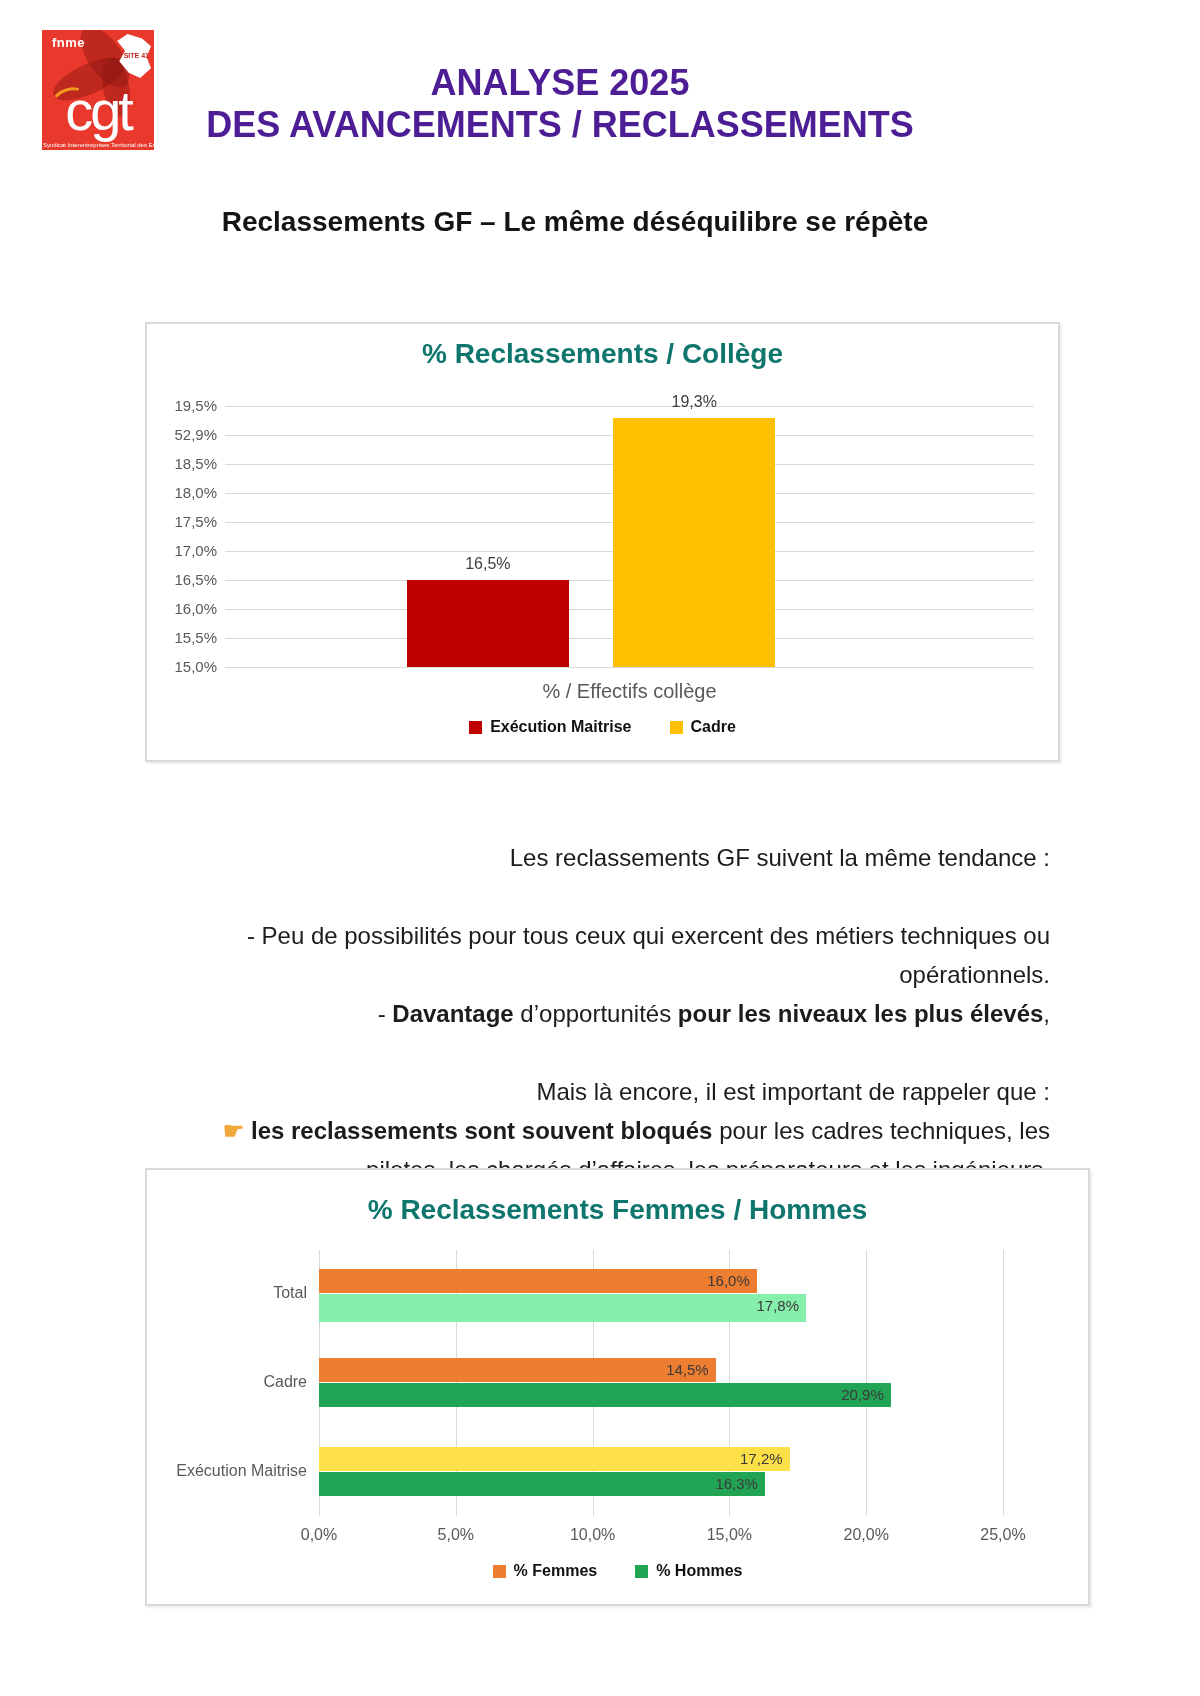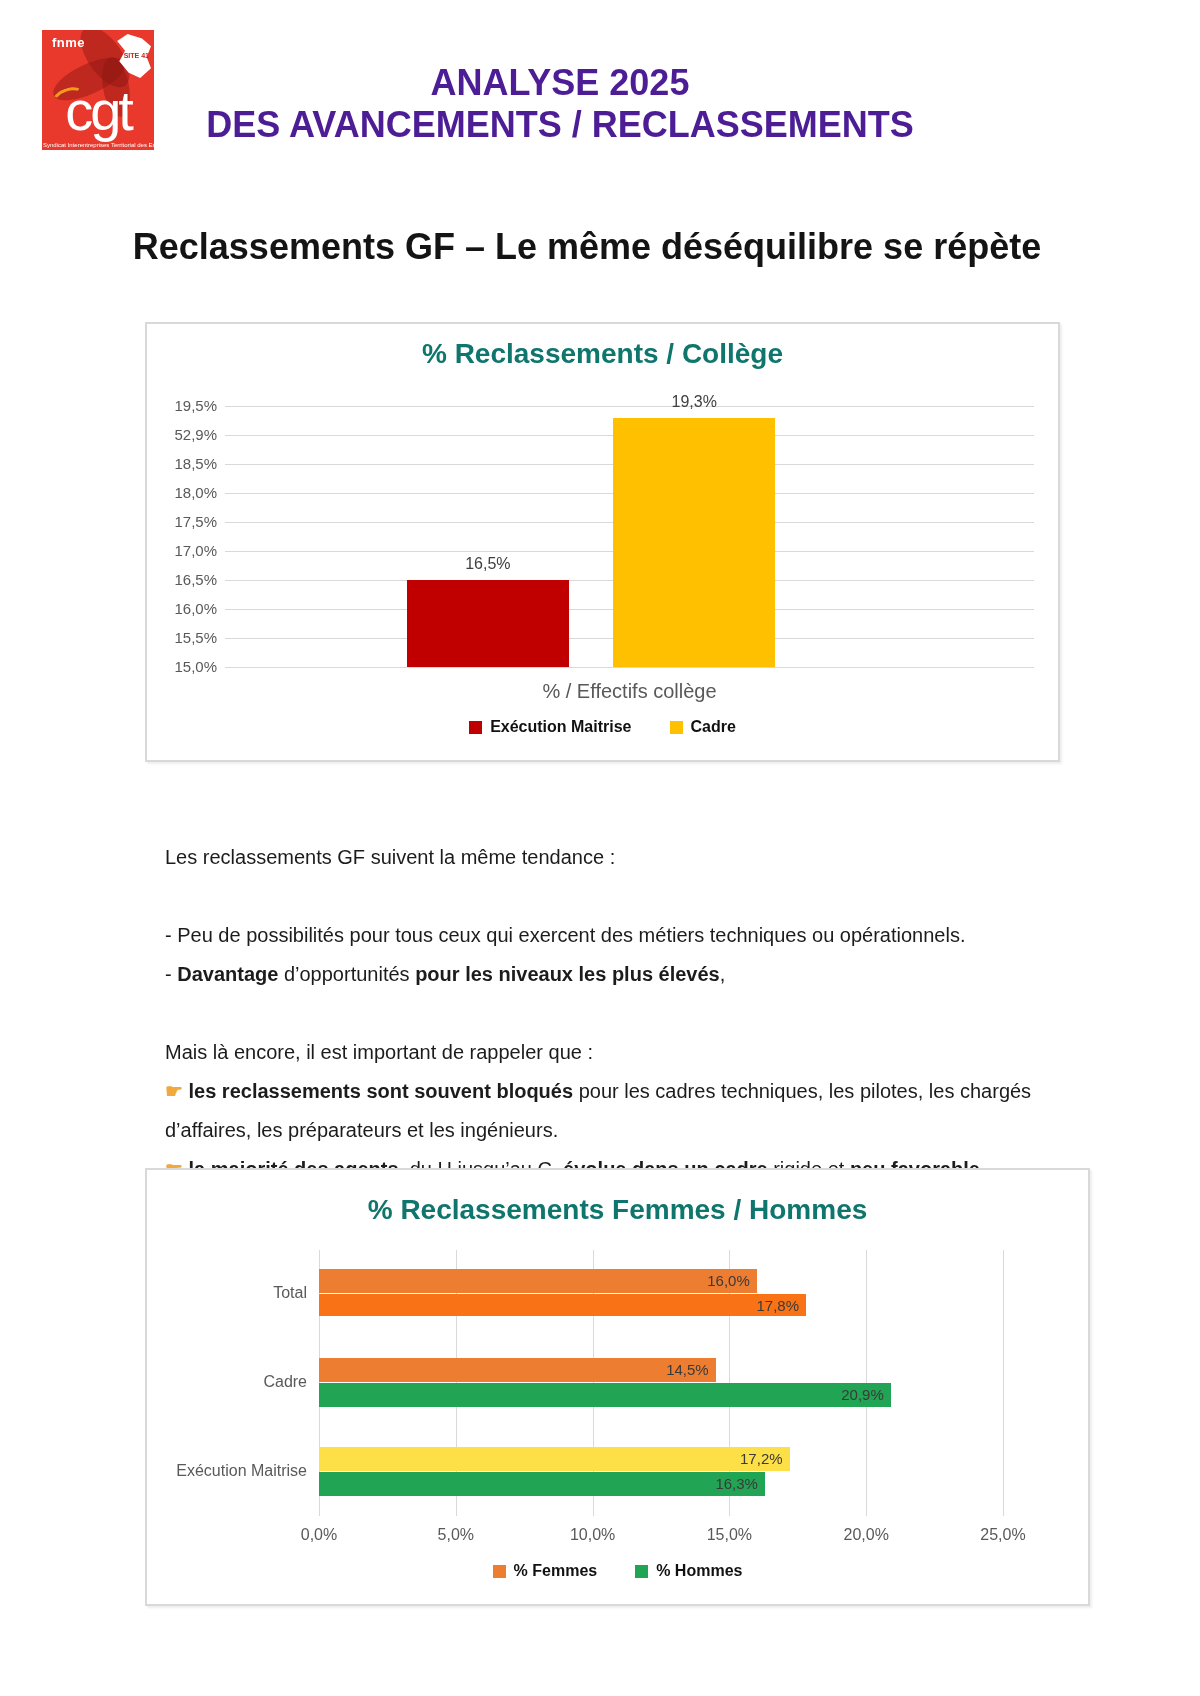--- a/index.html
+++ b/index.html
@@ -20,22 +20,22 @@
             font-weight:normal;font-size:56px;line-height:52px;letter-spacing:-3px;}
   .logo-flame{position:absolute;left:10px;bottom:40px;width:28px;height:16px;
               border:3px solid #f29a1f;border-color:#f29a1f transparent transparent transparent;
               border-radius:50%;transform:rotate(-18deg);}
   .logo-caption{position:absolute;bottom:2px;left:1px;right:1px;color:#fff;font-size:6px;
                 text-align:center;white-space:nowrap;}
 
   
   .header{position:absolute;left:0;top:62px;width:1120px;text-align:center;
           font-weight:bold;font-size:36px;line-height:42px;color:#4c1d95;}
-  .subtitle{position:absolute;left:12px;top:206px;width:1150px;text-align:center;
-            font-weight:bold;font-size:36px;color:#141414;margin-top:20px;}
+  .subtitle{position:absolute;left:0;top:206px;width:1150px;text-align:center;
+            font-weight:bold;font-size:28px;color:#141414;}
 
   
   .chartbox{position:absolute;background:#fff;border:2px solid #d9d9d9;box-shadow:2px 2px 2px rgba(0,0,0,.07);}
   .box1{left:145px;top:322px;width:911px;height:436px;}
   .box2{left:145px;top:1168px;width:941px;height:434px;}
   .chart-title{position:absolute;left:0;right:0;text-align:center;font-weight:bold;font-size:28px;color:#0f766e;}
   .box1 .chart-title{top:14px;}
   .box2 .chart-title{top:24px;}
 
   
@@ -56,21 +56,21 @@
   .c2-tick{position:absolute;width:90px;text-align:center;font-size:16px;color:#595959;}
 
   
   .legend{position:absolute;left:0;right:0;display:flex;justify-content:center;gap:38px;align-items:center;}
   .box1 .legend{top:394px;}
   .box2 .legend{top:392px;}
   .legend-item{display:flex;align-items:center;gap:8px;font-weight:bold;font-size:16px;color:#111;}
   .legend-swatch{width:13px;height:13px;display:inline-block;}
 
   
-  .bodytext{position:absolute;left:165px;top:838px;width:885px;font-size:20px;line-height:39px;color:#1c1c1c;}
+  .bodytext{position:absolute;left:165px;top:838px;width:885px;font-size:24px;line-height:39px;color:#1c1c1c;text-align:right;}
   .bodytext p{margin:0;}
   .gap{height:39px;}
   .finger{font-weight:bold;}
 </style>
 </head>
 <body>
 
 <div class="page">
 
   <div class="logo">
@@ -148,21 +148,21 @@
     <div class="chart-title">% Reclassements Femmes / Hommes</div>
     <div class="c2-plot" id="c2plot">
         <div class="c2-vgrid" style="left: 0%;"></div>
         <div class="c2-vgrid" style="left: 20%;"></div>
         <div class="c2-vgrid" style="left: 40%;"></div>
         <div class="c2-vgrid" style="left: 60%;"></div>
         <div class="c2-vgrid" style="left: 80%;"></div>
         <div class="c2-vgrid" style="left: 100%;"></div>
         <div class="c2-cat" style="top: 34px;">Total</div>
         <div class="c2-bar" style="top: 19px; height: 24px; line-height: 24px; width: 64%; background: rgb(237, 125, 49);">16,0%</div>
-        <div class="c2-bar" style="top: 44px; height: 22px; line-height: 24px; width: 71.2%; background: #f97316;">17,8%</div>
+        <div class="c2-bar" style="top: 44px; height: 28px; line-height: 24px; width: 71.2%; background: #86efac;">17,8%</div>
         <div class="c2-cat" style="top: 123px;">Cadre</div>
         <div class="c2-bar" style="top: 108px; height: 24px; line-height: 24px; width: 58%; background: rgb(237, 125, 49);">14,5%</div>
         <div class="c2-bar" style="top: 133px; height: 24px; line-height: 24px; width: 83.6%; background: rgb(34, 164, 85);">20,9%</div>
         <div class="c2-cat" style="top: 212px;">Exécution Maitrise</div>
         <div class="c2-bar" style="top: 197px; height: 24px; line-height: 24px; width: 68.8%; background: #fde047;">17,2%</div>
         <div class="c2-bar" style="top: 222px; height: 24px; line-height: 24px; width: 65.2%; background: rgb(34, 164, 85);">16,3%</div>
       </div>
     <div class="c2-axis" id="c2axis">
         <div class="c2-tick" style="left: calc(0% - 45px);">0,0%</div>
         <div class="c2-tick" style="left: calc(20% - 45px);">5,0%</div>

